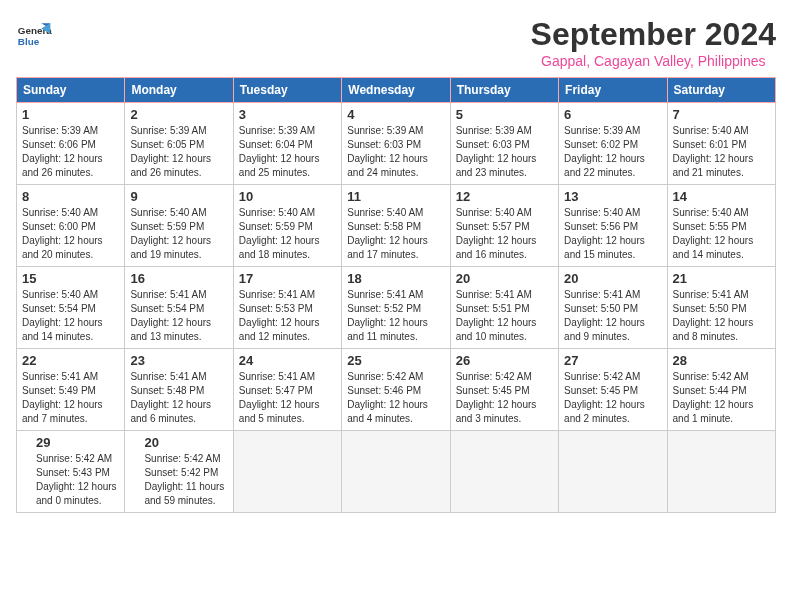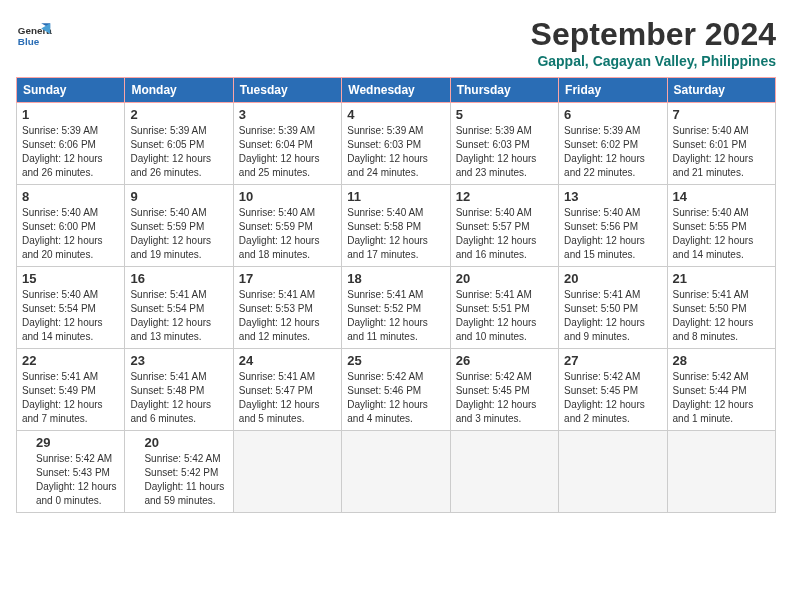--- a/index.html
+++ b/index.html
@@ -27,31 +27,30 @@
       font-size: 13px;
       font-weight: bold;
       color: #333;
       line-height: 1.1;
     }
     .logo-icon {
       width: 36px;
       height: 36px;
     }
     .title-area {
-      text-align: right;
+      text-align: center;
     }
     .month-title {
       font-size: 32px;
       font-weight: bold;
       color: #333;
     }
     .subtitle {
       font-size: 14px;
-      color: #0f766e;
-      font-weight: bold;
+      color: #ec4899;
     }
     table {
       width: 100%;
       border-collapse: collapse;
       font-size: 10.5px;
     }
     thead th {
       background-color: #2a6db5;
       color: #fff;
       text-align: left;

